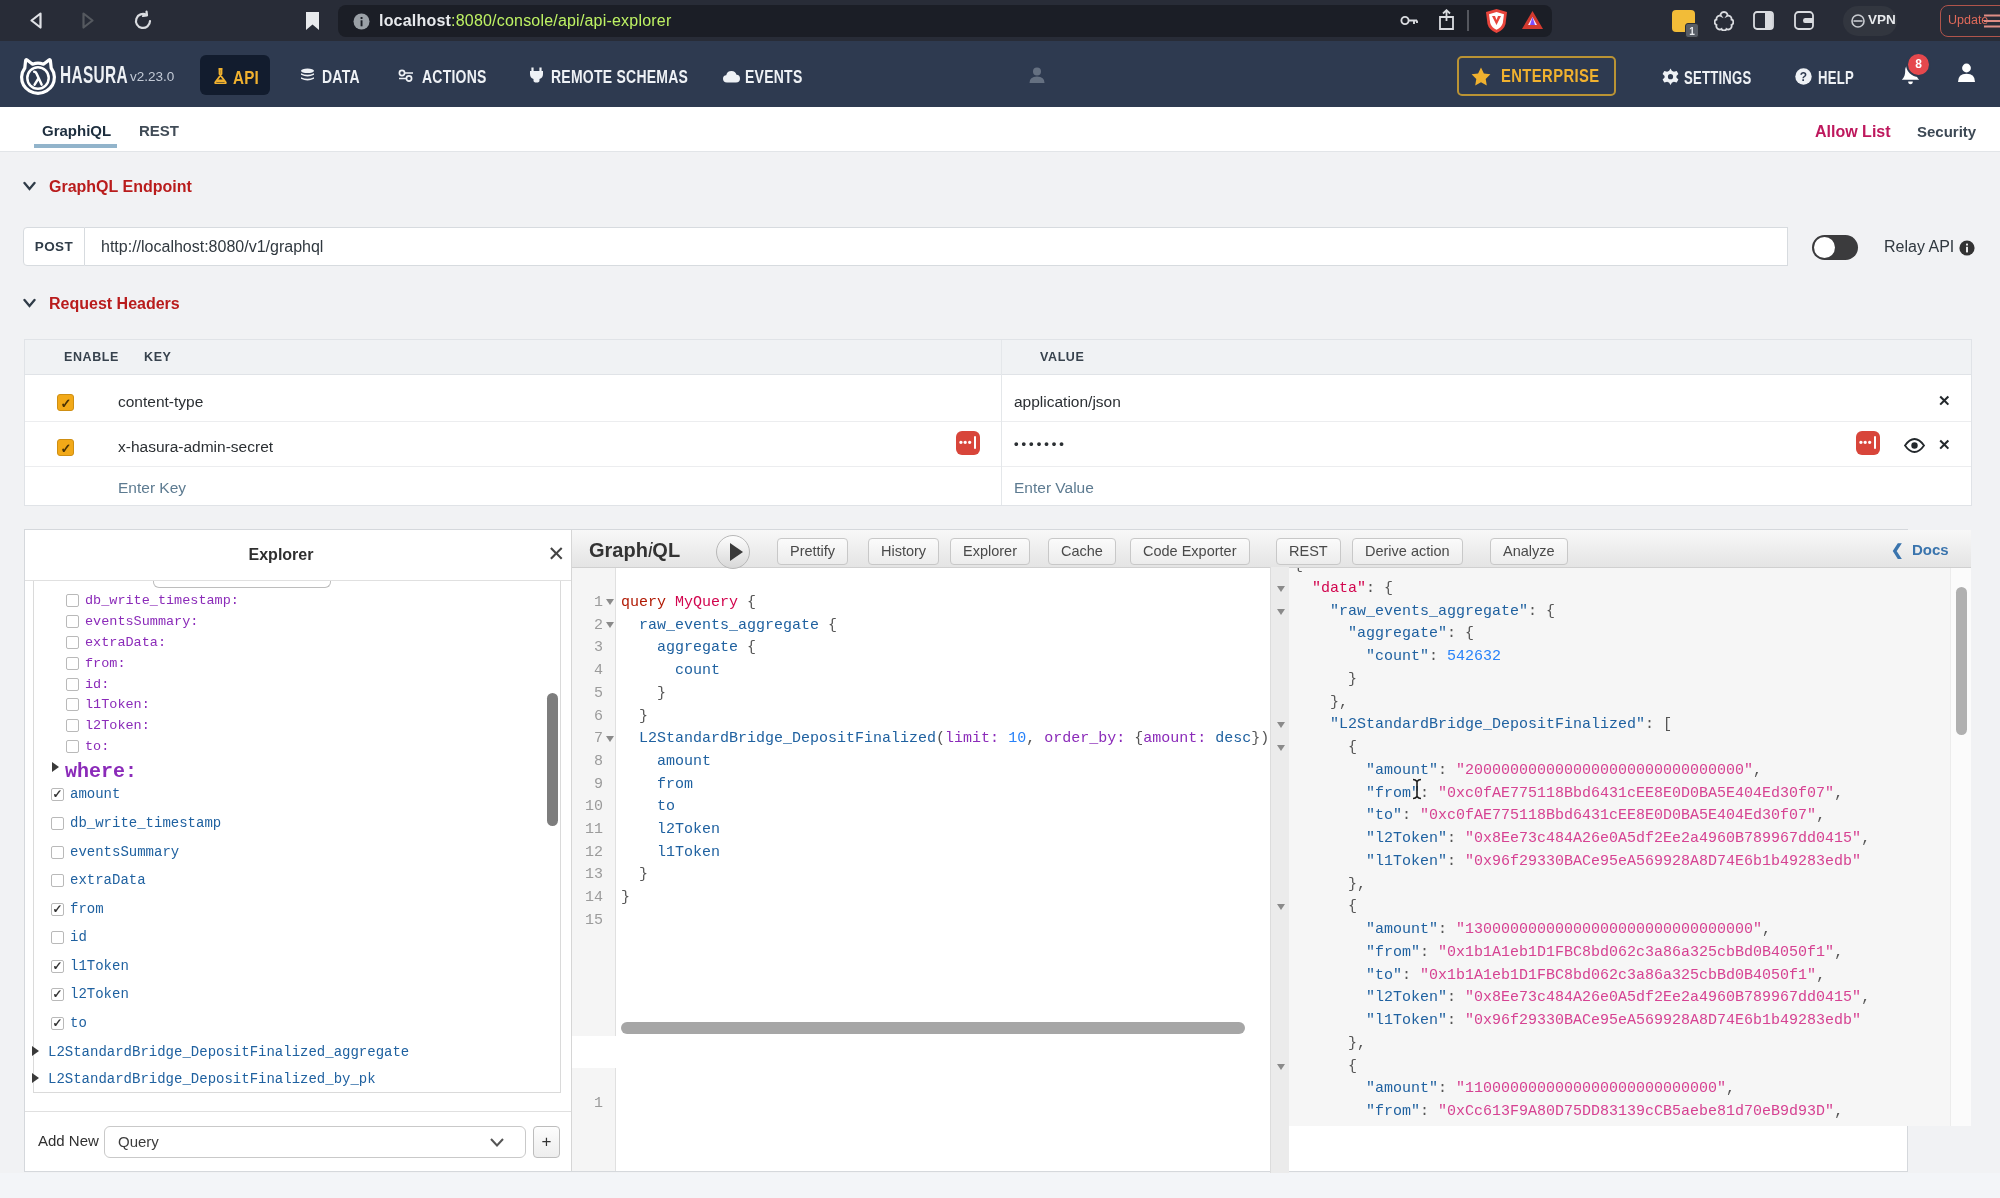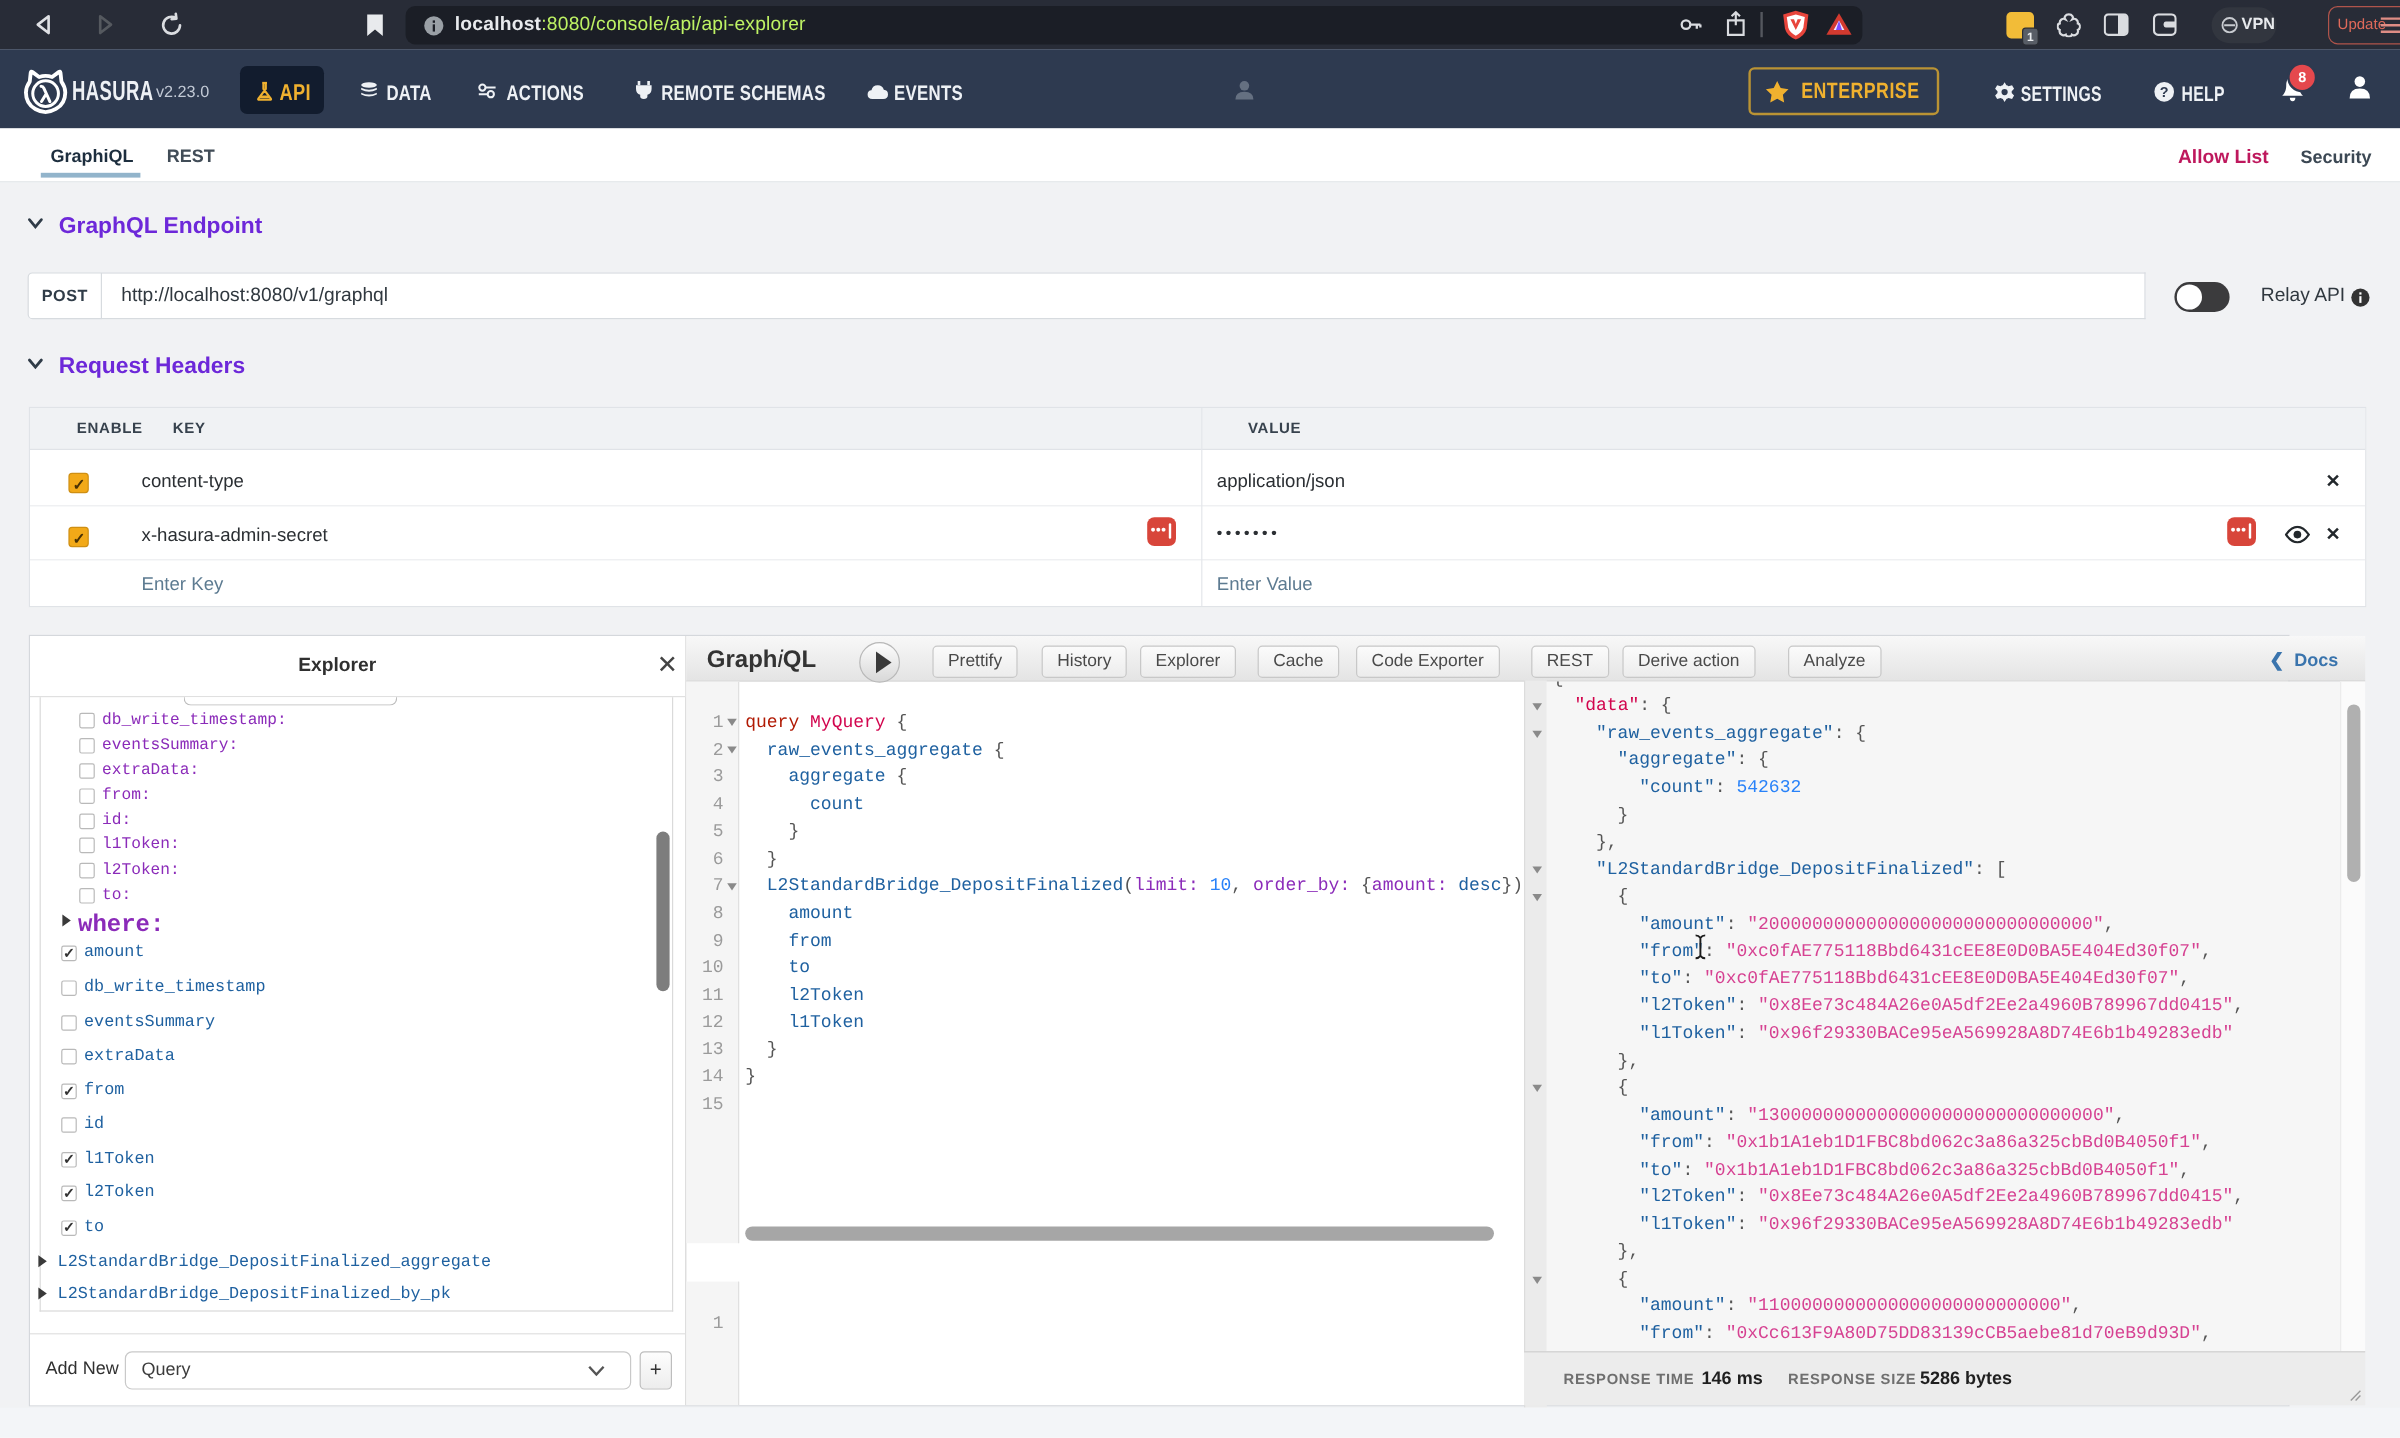--- a/index.html
+++ b/index.html
@@ -12,21 +12,21 @@
 #urlbar { position:absolute; left:338px; top:5px; width:1214px; height:32px; background:#1b1e26; border-radius:8px; }
 .urltxt { position:absolute; left:379px; top:12px; font-size:16px; color:#e8eaed; letter-spacing:0.2px; }
 .urltxt .dim { color:#bef264; }
 
 #nav { position:absolute; left:0; top:41px; width:2000px; height:66px; background:#2e3a50; }
 .navlabel { position:absolute; font-weight:bold; font-size:17.5px; color:#eef1f5; transform:scaleX(0.8); transform-origin:left center; letter-spacing:0.3px; white-space:nowrap; }
 #apipill { position:absolute; left:200px; top:14px; width:70px; height:40px; background:#121c2e; border-radius:6px; }
 
 #subnav { position:absolute; left:0; top:107px; width:2000px; height:45px; background:#fff; border-bottom:1px solid #e2e5e8; }
 
-.h-sec { position:absolute; font-size:19px; font-weight:bold; color:#6d28d9; }
+.h-sec { position:absolute; font-size:16px; font-weight:bold; color:#b91c1c; }
 #postchip { position:absolute; left:23px; top:227px; width:62px; height:39px; background:#fff; border:1px solid #d7dbdf; border-radius:4px 0 0 4px; text-align:center; line-height:37px; font-size:13.5px; font-weight:bold; color:#303c48; letter-spacing:0.4px; }
 #urlinput { position:absolute; left:85px; top:227px; width:1703px; height:39px; background:#fff; border:1px solid #d7dbdf; border-left:none; font-size:16px; color:#30383f; line-height:37px; padding-left:16px; }
 #toggle { position:absolute; left:1812px; top:235px; width:46px; height:25px; background:#3b3b3d; border-radius:13px; }
 #toggle .knob { position:absolute; left:2px; top:2px; width:21px; height:21px; background:#fff; border-radius:50%; }
 
 #htable { position:absolute; left:24px; top:339px; width:1948px; height:167px; background:#fff; border:1px solid #e0e3e7; }
 #htable .vline { position:absolute; left:976px; top:0; width:1px; height:165px; background:#e4e7ea; }
 #thead { position:absolute; left:0; top:0; width:1946px; height:35px; background:#f0f2f4; border-bottom:1px solid #e0e3e7; }
 .th { position:absolute; top:10px; font-size:12.5px; font-weight:bold; color:#37424d; letter-spacing:0.6px;padding-left:26px; }
 .rowline { position:absolute; left:0; width:1946px; height:1px; background:#ecedef; }
@@ -415,23 +415,14 @@
         <span class="prop">"amount"</span>: <span class="str">"1100000000000000000000000000"</span>,
         <span class="prop">"from"</span>: <span class="str">"0xCc613F9A80D75DD83139cCB5aebe81d70eB9d93D"</span>,</div>
   </div>
   <svg class="abs" style="left:1386px;top:248px" width="12" height="22" viewBox="0 0 12 22">
       <path d="M2 1.5 Q4.5 1.5 6 3.5 Q7.5 1.5 10 1.5 M6 3.5 V18.5 M2 20.5 Q4.5 20.5 6 18.5 Q7.5 20.5 10 20.5" fill="none" stroke="#1c1c1c" stroke-width="1.6"></path>
     </svg>
 
   <div class="abs" style="left:1925px;top:38px;width:21px;height:558px;background:#fbfbfb;border-left:1px solid #ececec"></div>
   <div class="abs" style="left:1931px;top:57px;width:11px;height:148px;background:#b0b0b0;border-radius:6px"></div>
 
-  <div id="rfoot">
-    <div class="abs" style="left:33px;top:15px;font-size:12.3px;font-weight:bold;color:#6f6f6f;letter-spacing:0.6px">RESPONSE TIME</div>
-    <div class="abs" style="left:148px;top:13px;font-size:15px;font-weight:bold;color:#1f1f1f">146 ms</div>
-    <div class="abs" style="left:220px;top:15px;font-size:12.3px;font-weight:bold;color:#6f6f6f;letter-spacing:0.6px">RESPONSE SIZE</div>
-    <div class="abs" style="left:330px;top:13px;font-size:15px;font-weight:bold;color:#1f1f1f">5286 bytes</div>
-    <svg class="abs" style="right:3px;bottom:3px" width="10" height="10" viewBox="0 0 10 10">
-        <path d="M9 1 L1 9 M9 5 L5 9" stroke="#9a9a9a" stroke-width="1.2"></path>
-      </svg>
-  </div>
 </div>
 <div class="abs" style="left:0;top:1173px;width:2000px;height:25px;background:#f3f5f8"></div>
 
 </body></html>

